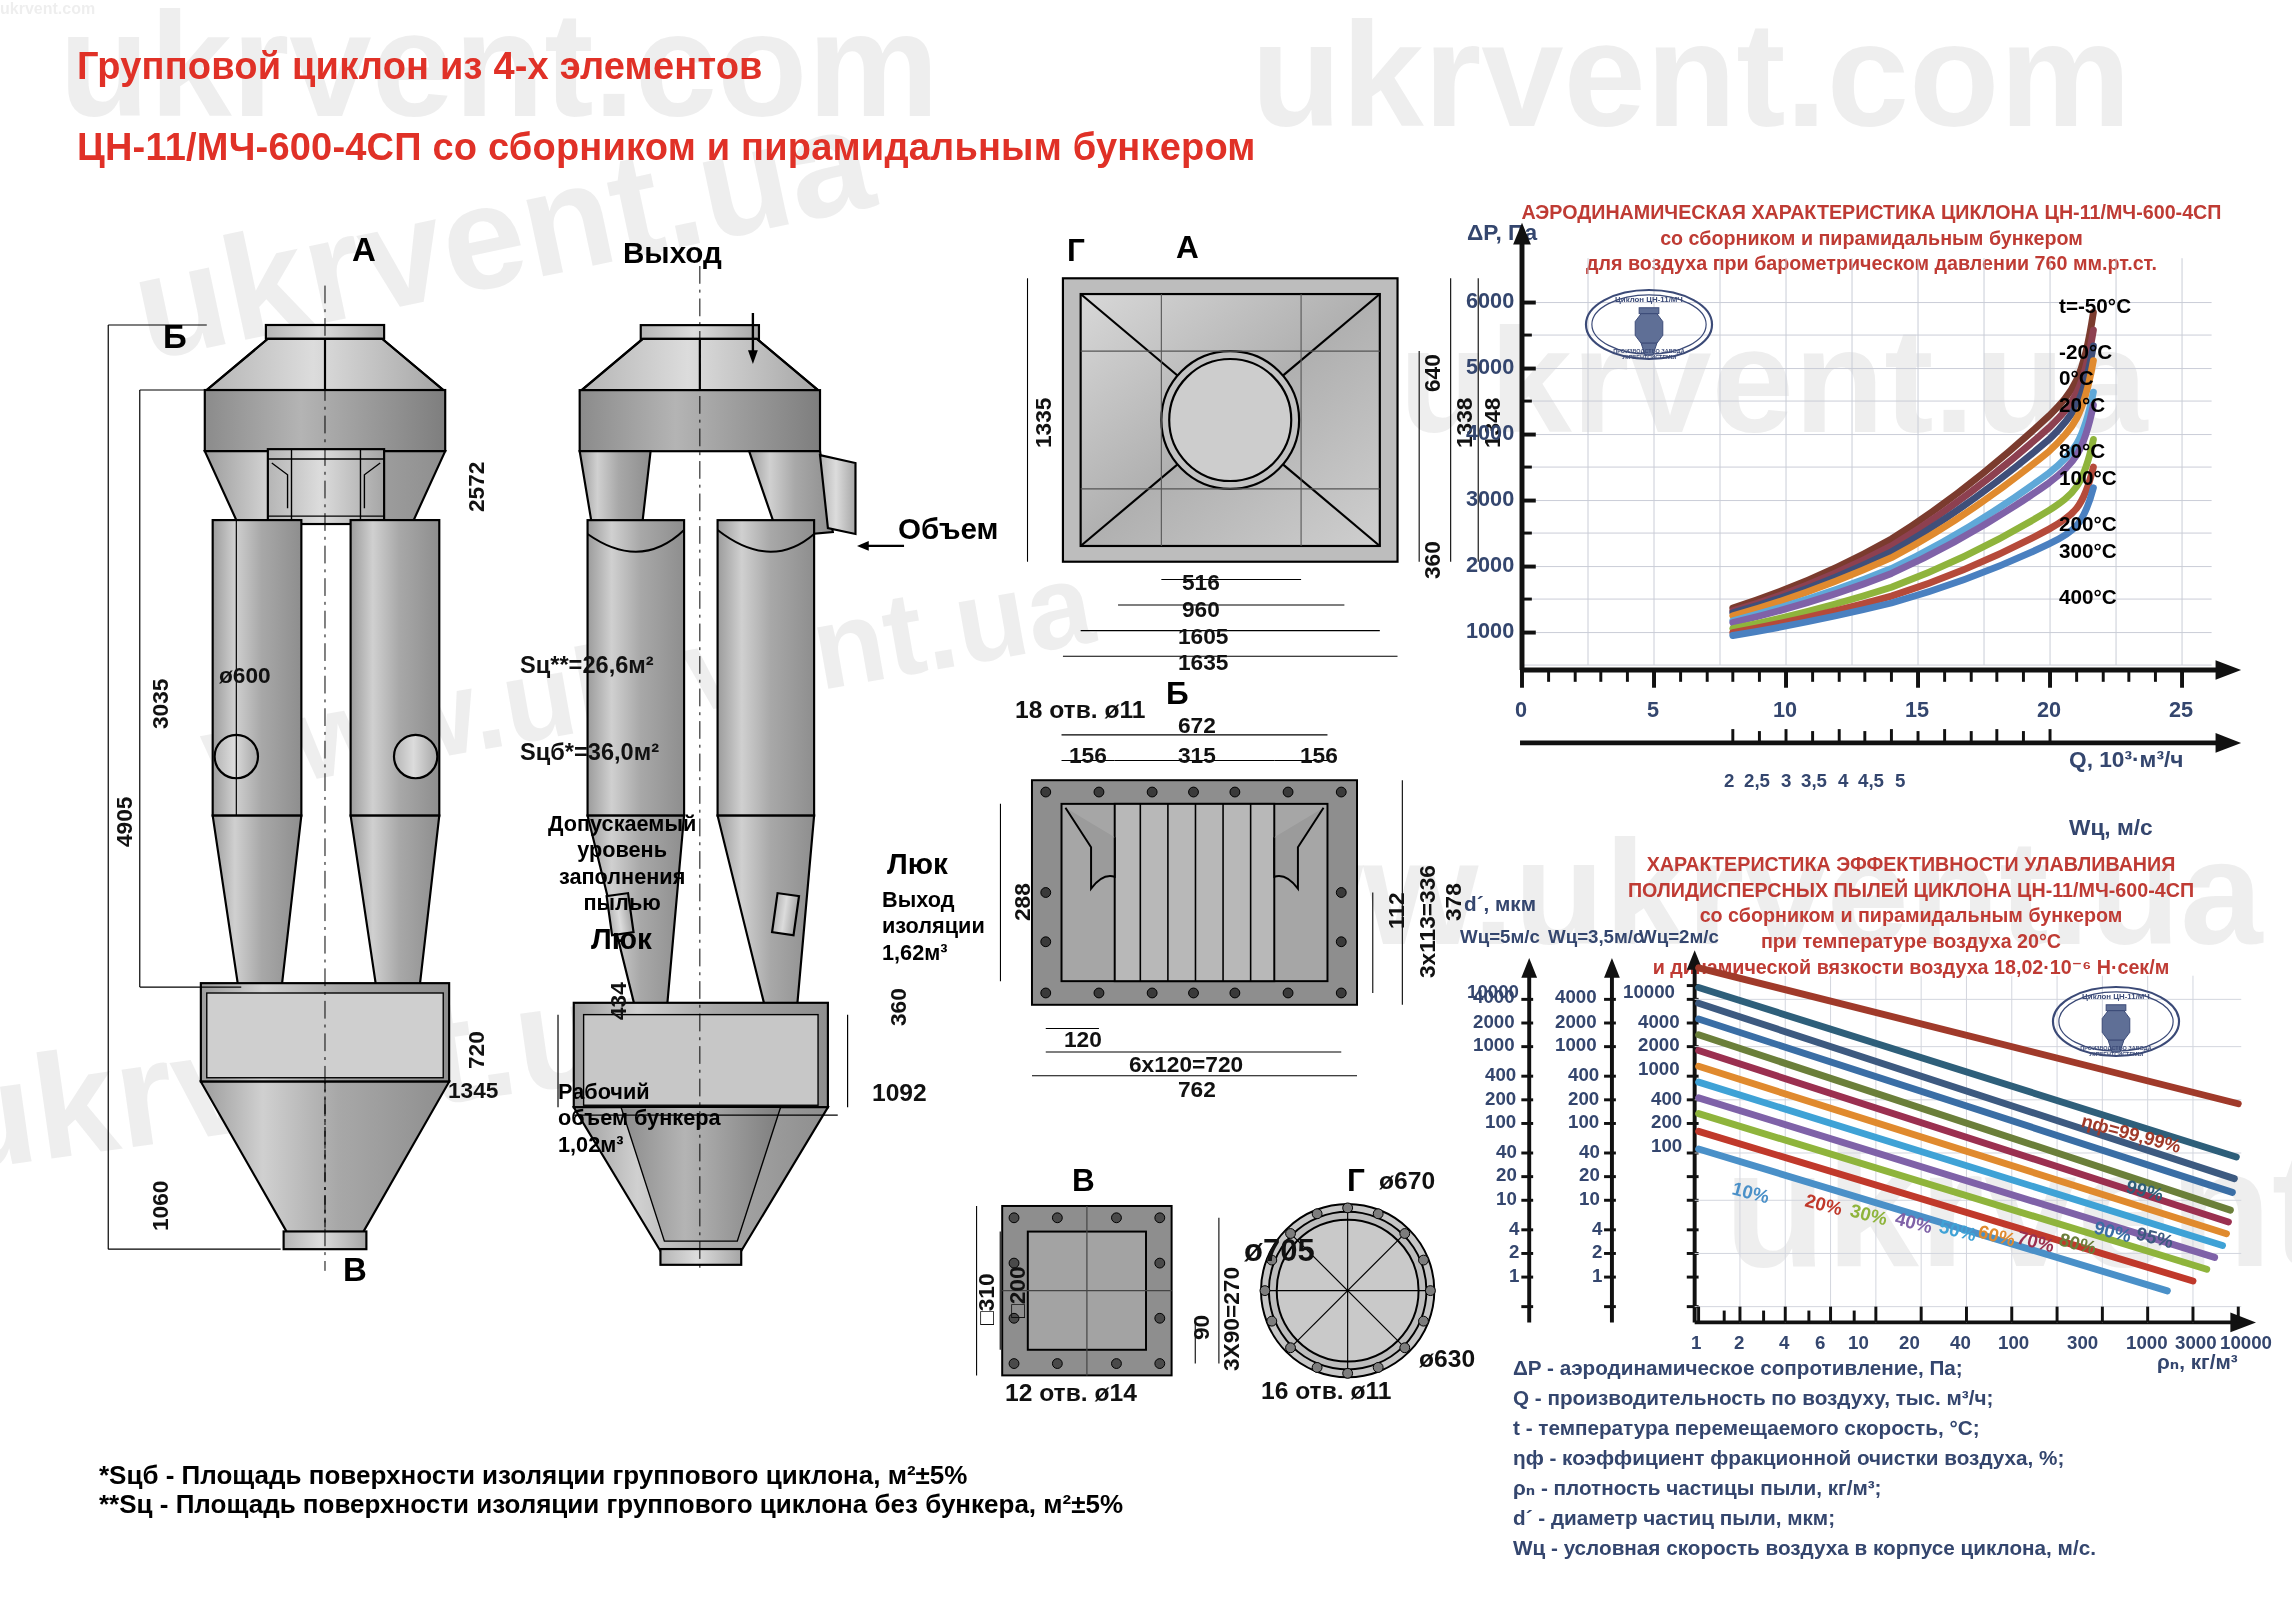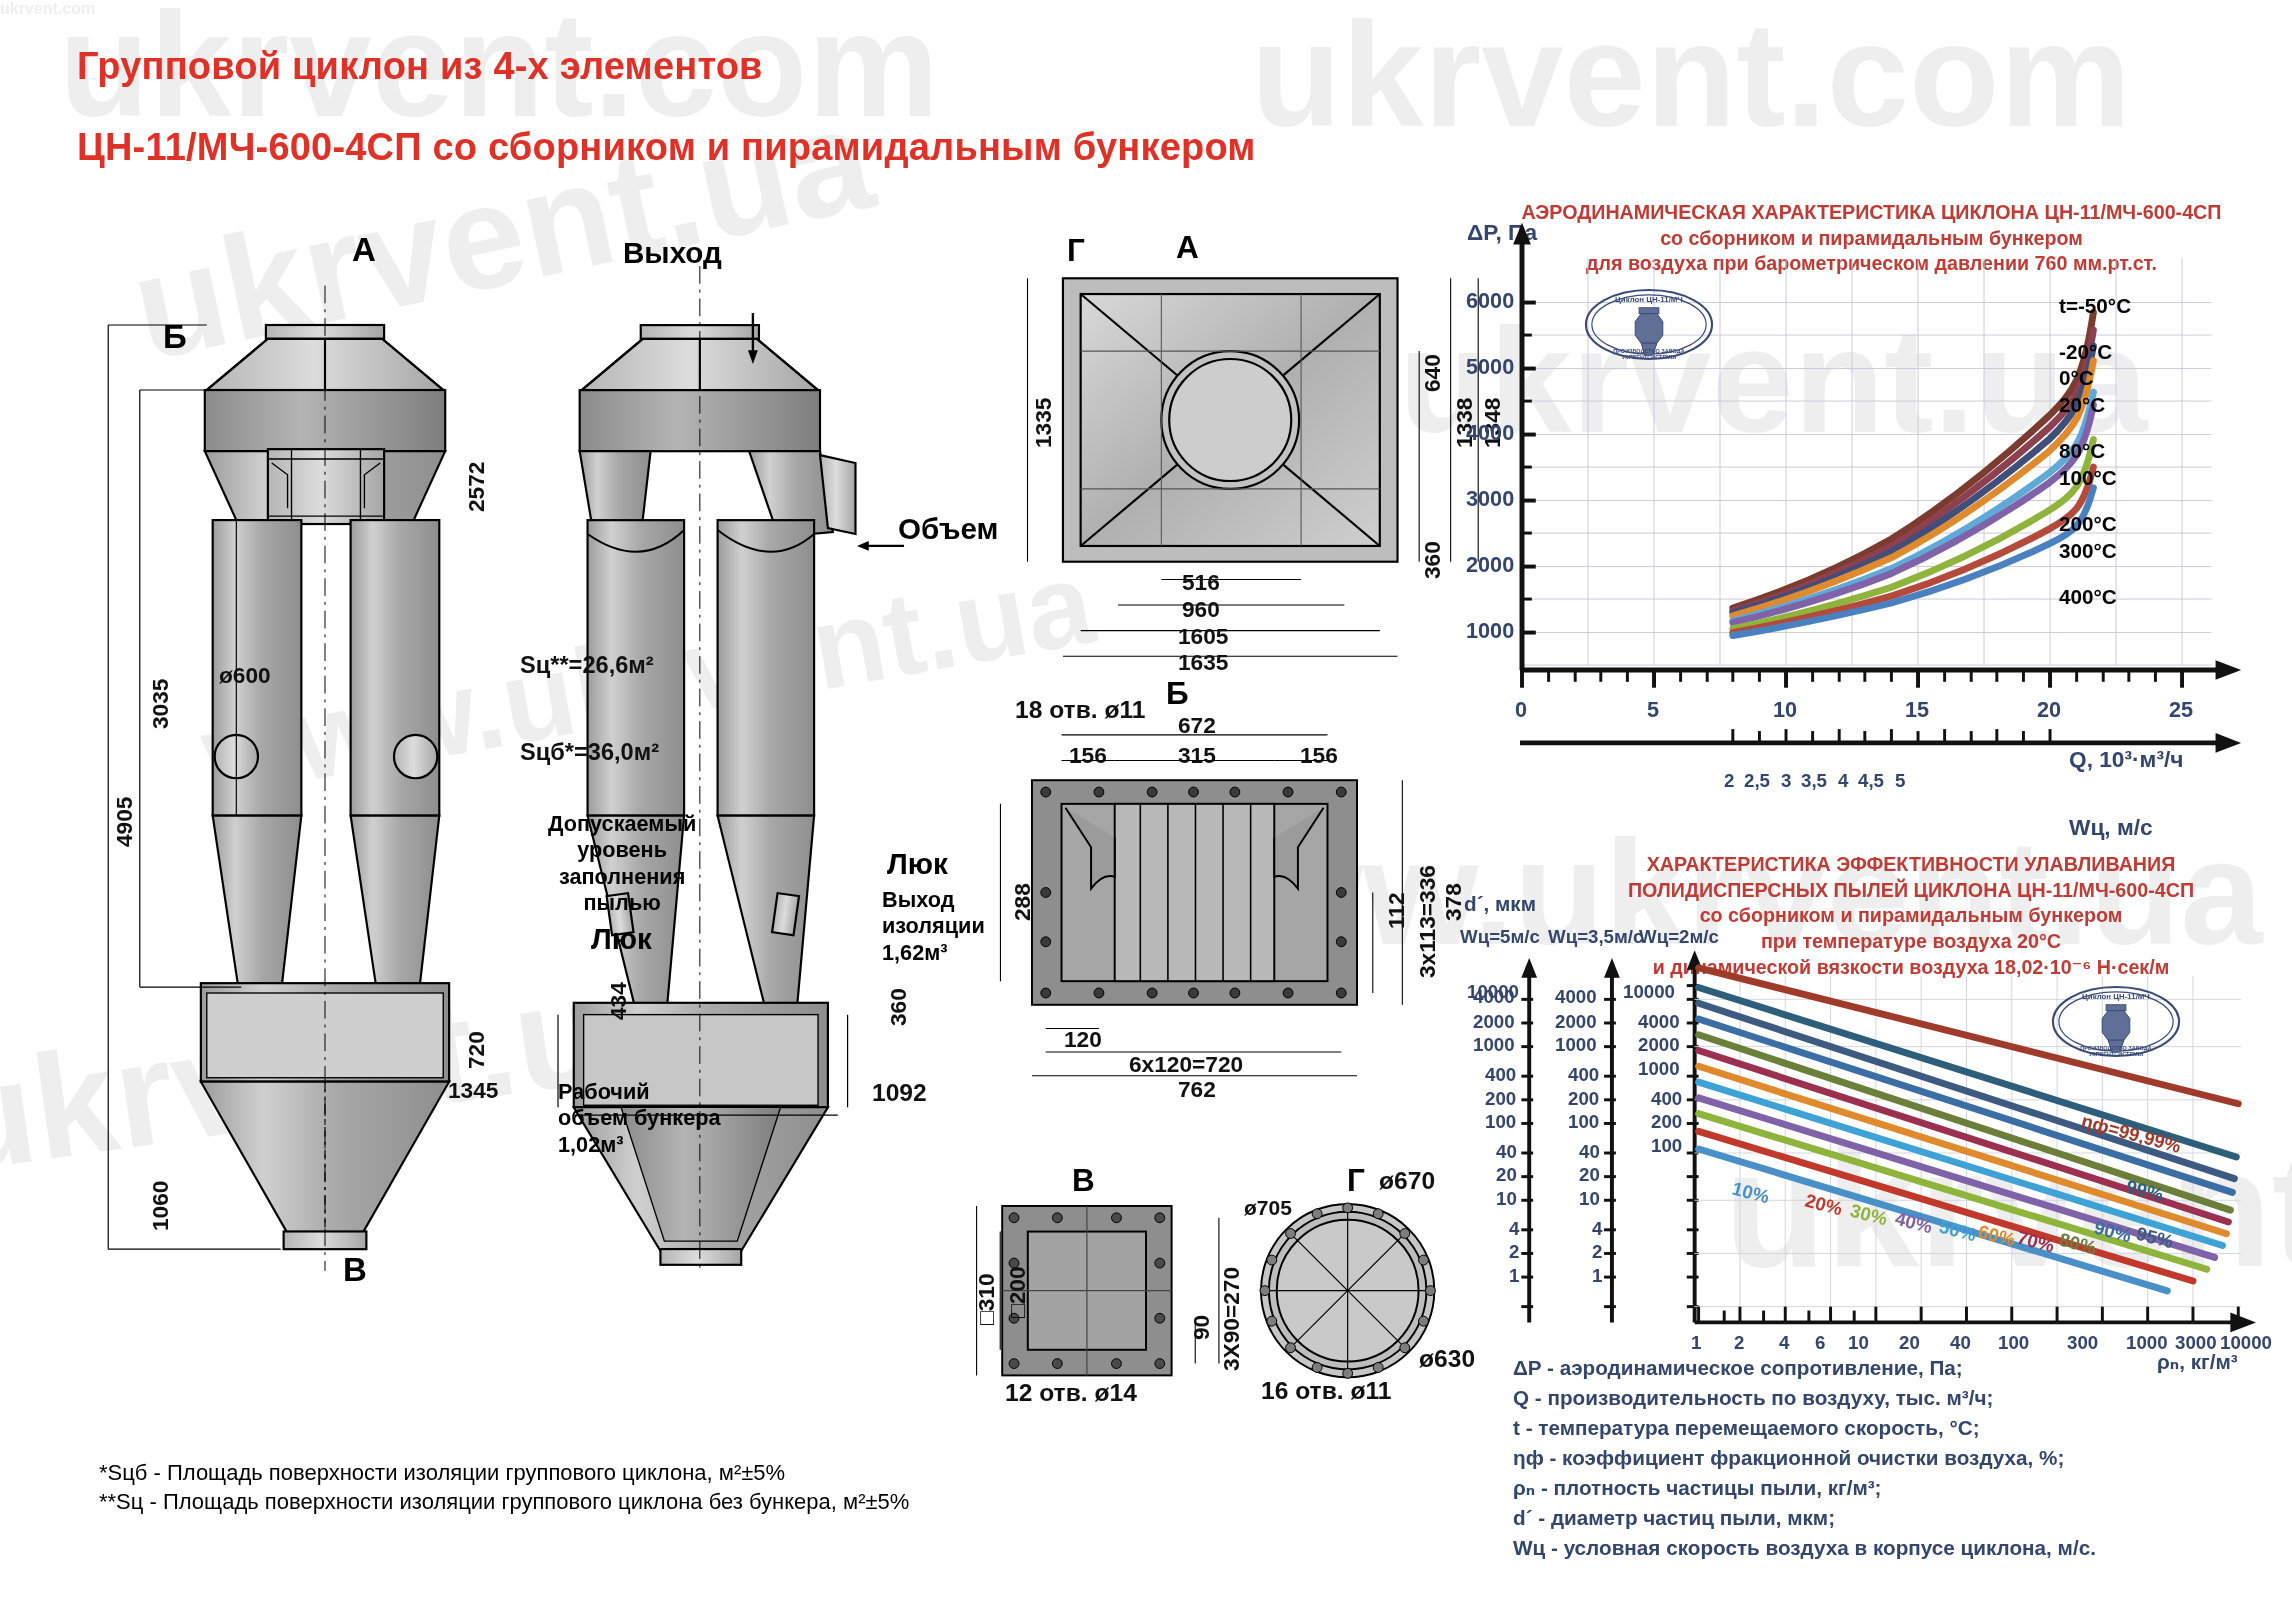--- a/index.html
+++ b/index.html
@@ -42,21 +42,21 @@
   
   .chart-title{position:absolute;color:#bf3b34;font-weight:bold;font-size:19.7px;
                text-align:center;line-height:1.32;white-space:nowrap;}
   .axlabel{position:absolute;color:#34466e;font-weight:bold;font-size:22.7px;}
   .tick{position:absolute;color:#34466e;font-weight:bold;font-size:21.7px;}
   .tick-s{position:absolute;color:#34466e;font-weight:bold;font-size:18.7px;}
   .templ{position:absolute;color:#000;font-weight:bold;font-size:20.7px;white-space:nowrap;}
   .pct{position:absolute;font-weight:bold;font-size:18.7px;white-space:nowrap;}
   .legend{position:absolute;color:#34466e;font-weight:bold;font-size:20.7px;line-height:1.45;}
   .stamp{position:absolute;}
-  .foot{position:absolute;font-size:22px;font-weight:normal;color:#000;line-height:1.5;}
+  .foot{position:absolute;font-size:26px;font-weight:bold;color:#000;line-height:1.5;}
 </style>
 </head>
 <body>
 
 <div class="wm" id="wm1">ukrvent.com</div>
 <div class="wm" id="wm2">ukrvent.com</div>
 <div class="wm" id="wm3">ukrvent.ua</div>
 <div class="wm" id="wm4">ukrvent.ua</div>
 <div class="wm" id="wm5">www.ukrvent.ua</div>
 <div class="wm" id="wm6">www.ukrvent.ua</div>
@@ -402,21 +402,21 @@
         <circle cx="69" cy="170" r="5"></circle>
       <circle cx="42" cy="150" r="5"></circle>
         <circle cx="23" cy="123" r="5"></circle>
       <circle cx="16" cy="92" r="5"></circle>
         <circle cx="23" cy="61" r="5"></circle>
       <circle cx="42" cy="34" r="5"></circle>
         <circle cx="69" cy="14" r="5"></circle>
     </g>
   </g>
 </svg>
-<div class="dim" style="left:1244px;top:1196px;font-size:21px;">ø705</div>
+<div class="dim" style="left:1244px;top:1233px;font-size:31px;">ø705</div>
 <div class="dim" style="left:1379px;top:1167px;font-size:24.6px;">ø670</div>
 <div class="dim" style="left:1419px;top:1345px;font-size:24.6px;">ø630</div>
 <div class="dim" style="left:1261px;top:1377px;font-size:24.6px;">16 отв. ø11</div>
 
 <div class="foot" style="left:99px;top:1456px;">*Sцб - Площадь поверхности изоляции группового циклона, м²±5%</div>
 <div class="foot" style="left:99px;top:1485px;">**Sц - Площадь поверхности изоляции группового циклона без бункера, м²±5%</div>
 
 <div class="chart-title" style="left:1517px;top:199px;width:709px;">АЭРОДИНАМИЧЕСКАЯ  ХАРАКТЕРИСТИКА  ЦИКЛОНА ЦН-11/МЧ-600-4СП</div>
 <div class="chart-title" style="left:1517px;top:225px;width:709px;">со сборником и пирамидальным бункером</div>
 <div class="chart-title" style="left:1517px;top:250px;width:709px;">для воздуха при барометрическом давлении 760 мм.рт.ст.</div>

